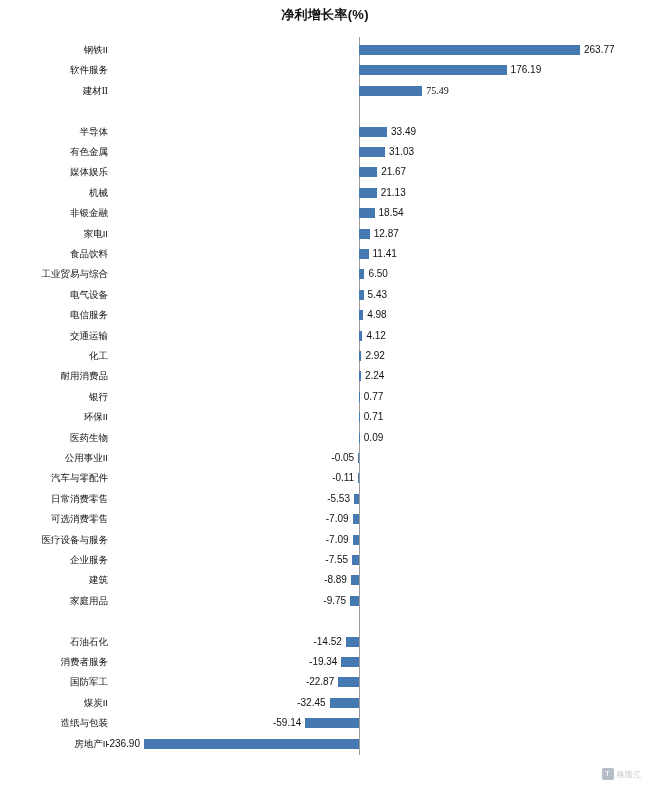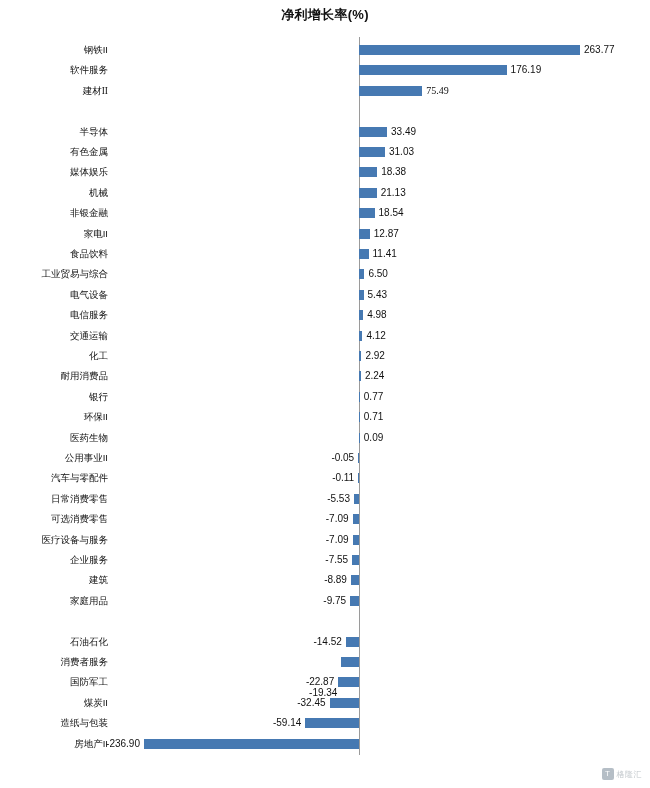--- a/index.html
+++ b/index.html
@@ -135,21 +135,21 @@
         <div class="val-label" style="left: 391.06px;">33.49</div>
       </div>
       <div class="row" style="top: 106px;">
         <div class="cat-label">有色金属</div>
         <div class="bar" style="background: rgb(70, 121, 178); left: 359px; width: 25.9985px;"></div>
         <div class="val-label" style="left: 388.999px;">31.03</div>
       </div>
       <div class="row" style="top: 126.4px;">
         <div class="cat-label">媒体娱乐</div>
         <div class="bar" style="background: rgb(70, 121, 178); left: 359px; width: 18.1562px;"></div>
-        <div class="val-label" style="left: 381.156px;">18.38</div>
+        <div class="val-label" style="left: 381.156px;">21.67</div>
       </div>
       <div class="row" style="top: 146.8px;">
         <div class="cat-label">机械</div>
         <div class="bar" style="background: rgb(70, 121, 178); left: 359px; width: 17.7038px;"></div>
         <div class="val-label" style="left: 380.704px;">21.13</div>
       </div>
       <div class="row" style="top: 167.2px;">
         <div class="cat-label">非银金融</div>
         <div class="bar" style="background: rgb(70, 121, 178); left: 359px; width: 15.5338px;"></div>
         <div class="val-label" style="left: 378.534px;">18.54</div>
@@ -250,21 +250,21 @@
         <div class="val-label" style="left: 346.151px; transform: translateX(-100%);">-9.75</div>
       </div>
       <div class="row" style="top: 595.6px;">
         <div class="cat-label">石油石化</div>
         <div class="bar" style="background: rgb(70, 121, 178); left: 345.822px; width: 13.1777px;"></div>
         <div class="val-label" style="left: 341.822px; transform: translateX(-100%);">-14.52</div>
       </div>
       <div class="row" style="top: 616px;">
         <div class="cat-label">消费者服务</div>
         <div class="bar" style="background: rgb(70, 121, 178); left: 341.448px; width: 17.5521px;"></div>
-        <div class="val-label" style="left: 337.448px; transform: translateX(-100%); margin-top: 31px;">-19.34</div>
+        <div class="val-label" style="left: 337.448px; transform: translateX(-100%);">-19.34</div>
       </div>
       <div class="row" style="top: 636.4px;">
         <div class="cat-label">国防军工</div>
         <div class="bar" style="background: rgb(70, 121, 178); left: 338.244px; width: 20.7558px;"></div>
         <div class="val-label" style="left: 334.244px; transform: translateX(-100%);">-22.87</div>
       </div>
       <div class="row" style="top: 656.8px;">
         <div class="cat-label">煤炭II</div>
         <div class="bar" style="background: rgb(70, 121, 178); left: 329.55px; width: 29.4502px;"></div>
         <div class="val-label" style="left: 325.55px; transform: translateX(-100%);">-32.45</div>

